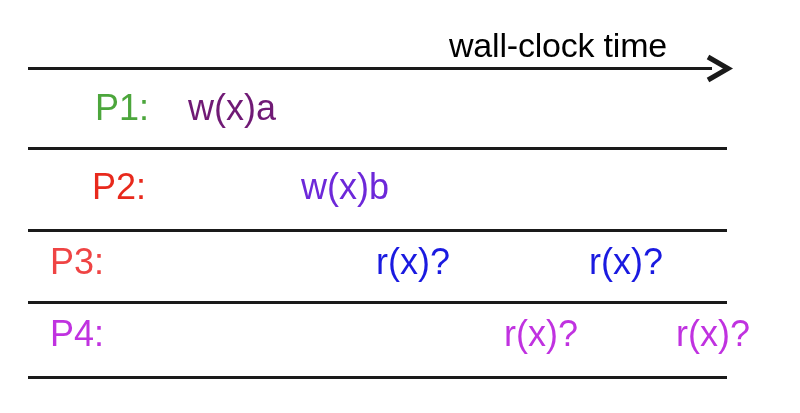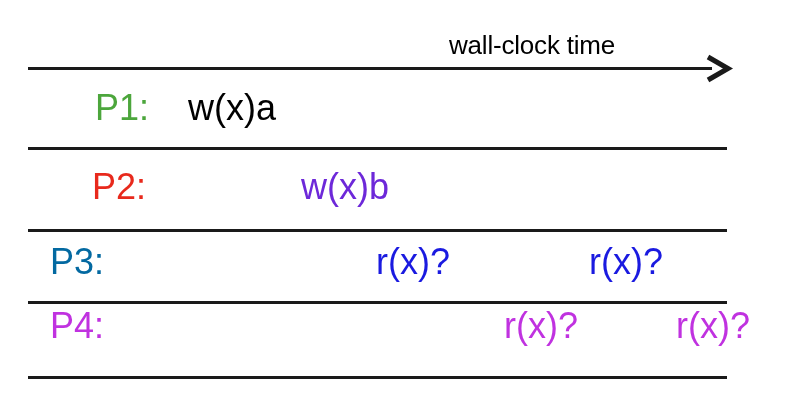--- a/index.html
+++ b/index.html
@@ -17,21 +17,21 @@
     height: 413px;
     background: #ffffff;
     overflow: hidden;
   }
 
   
   .axis-label {
     position: absolute;
     left: 449px;
     top: 26px;
-    font-size: 26px;
+    font-size: 34px;
     line-height: 38px;
     color: #000000;
     white-space: nowrap;
     letter-spacing: -0.2px;
   }
   .axis-line {
     position: absolute;
     left: 28px;
     top: 67px;
     width: 684px;
@@ -63,21 +63,21 @@
   
   .row {
     position: absolute;
     left: 0;
     width: 800px;
     height: 60px;
   }
   .row.p1 { top: 86px; margin-left: 45px; }
   .row.p2 { top: 165px; margin-left: 42px; }
   .row.p3 { top: 240px; }
-  .row.p4 { top: 304px; text-decoration: underline; }
+  .row.p4 { top: 312px; text-decoration: underline; }
 
   .event {
     position: absolute;
     top: 0;
     font-size: 36px;
     line-height: 44px;
     white-space: nowrap;
   }
   .proc-label { font-size: 36px; }
 </style>
@@ -96,30 +96,30 @@
     </svg>
   </div>
 
   <div class="rule r1"></div>
   <div class="rule r2"></div>
   <div class="rule r3"></div>
   <div class="rule r4"></div>
 
   <div class="row p1">
     <div class="event proc-label" style="left:50px;color:#4CA63C">P1:</div>
-    <div class="event" style="left:143px;color:#000000">w(x)a</div>
+    <div class="event" style="left:143px;color:#701a75">w(x)a</div>
   </div>
 
   <div class="row p2">
     <div class="event proc-label" style="left:50px;color:#E8291C">P2:</div>
     <div class="event" style="left:259px;color:#6d28d9">w(x)b</div>
   </div>
 
   <div class="row p3">
-    <div class="event proc-label" style="left:50px;color:#0369a1">P3:</div>
+    <div class="event proc-label" style="left:50px;color:#ef4444">P3:</div>
     <div class="event" style="left:376px;color:#1A1AE0">r(x)?</div>
     <div class="event" style="left:589px;color:#1A1AE0">r(x)?</div>
   </div>
 
   <div class="row p4">
     <div class="event proc-label" style="left:50px;color:#C032E0">P4:</div>
     <div class="event" style="left:504px;color:#C032E0">r(x)?</div>
     <div class="event" style="left:676px;color:#C032E0">r(x)?</div>
   </div>
 

